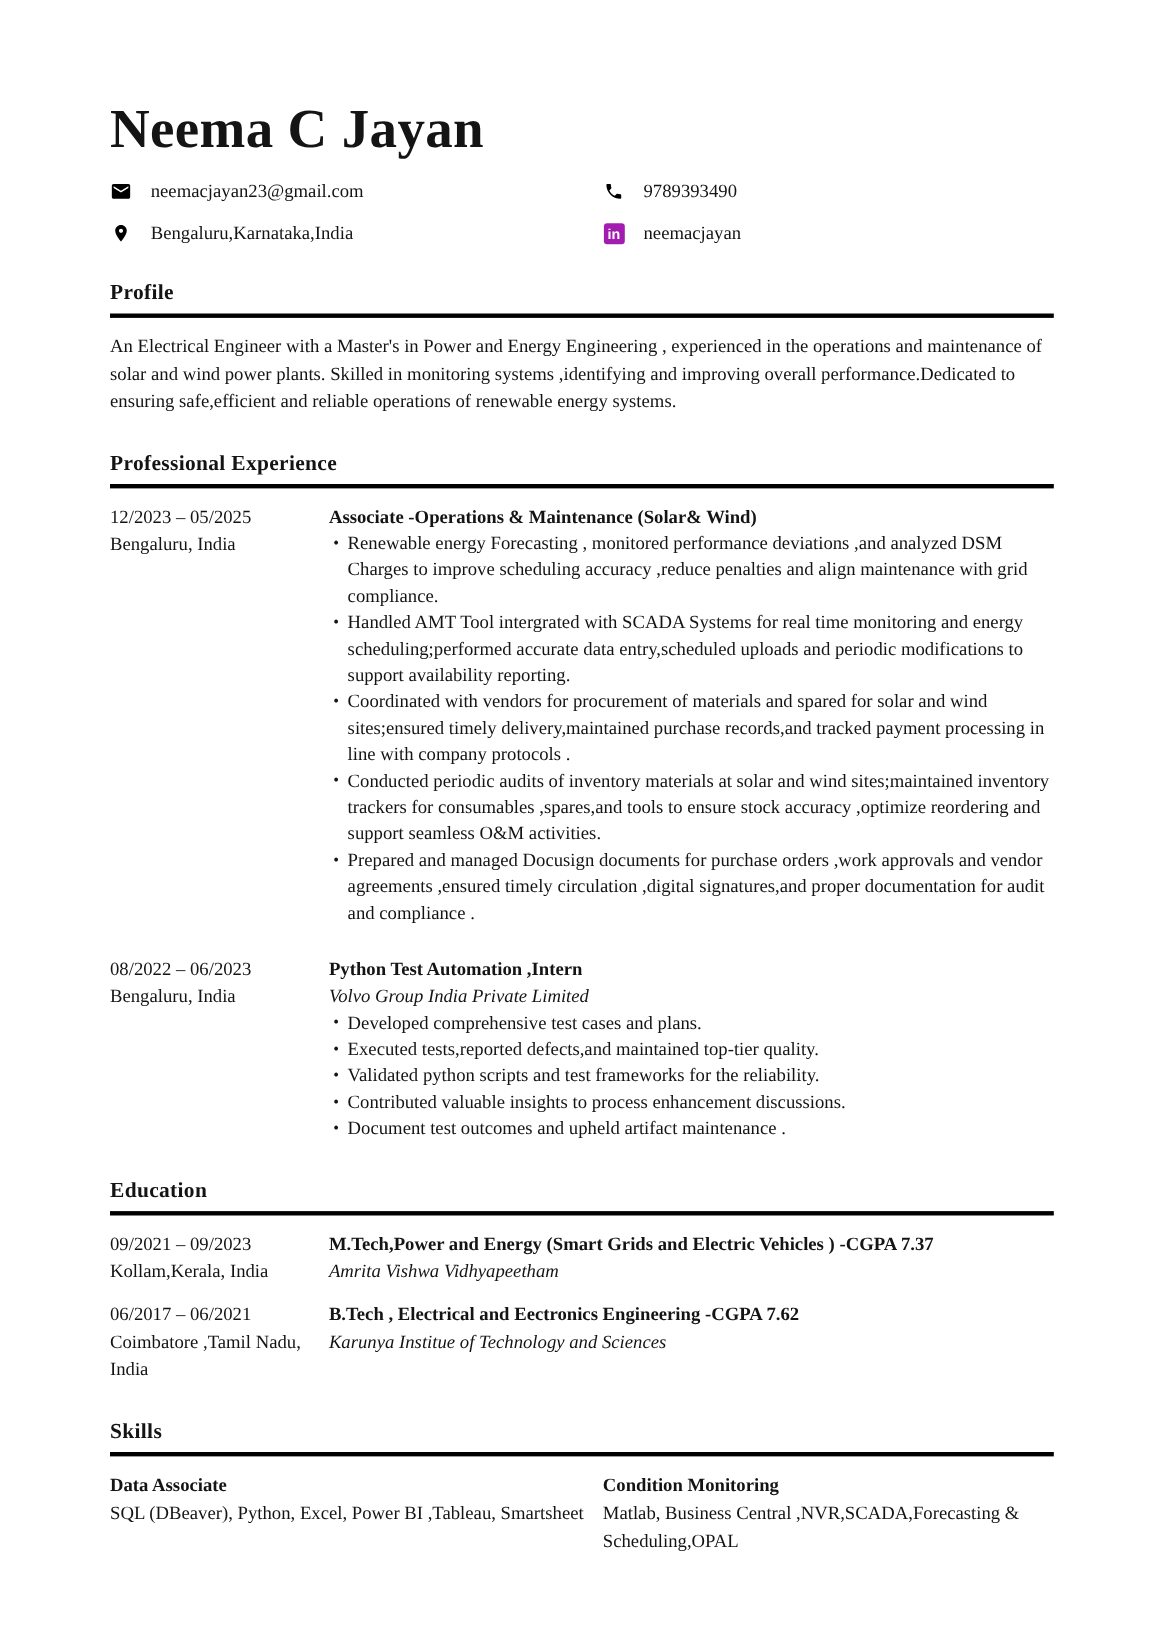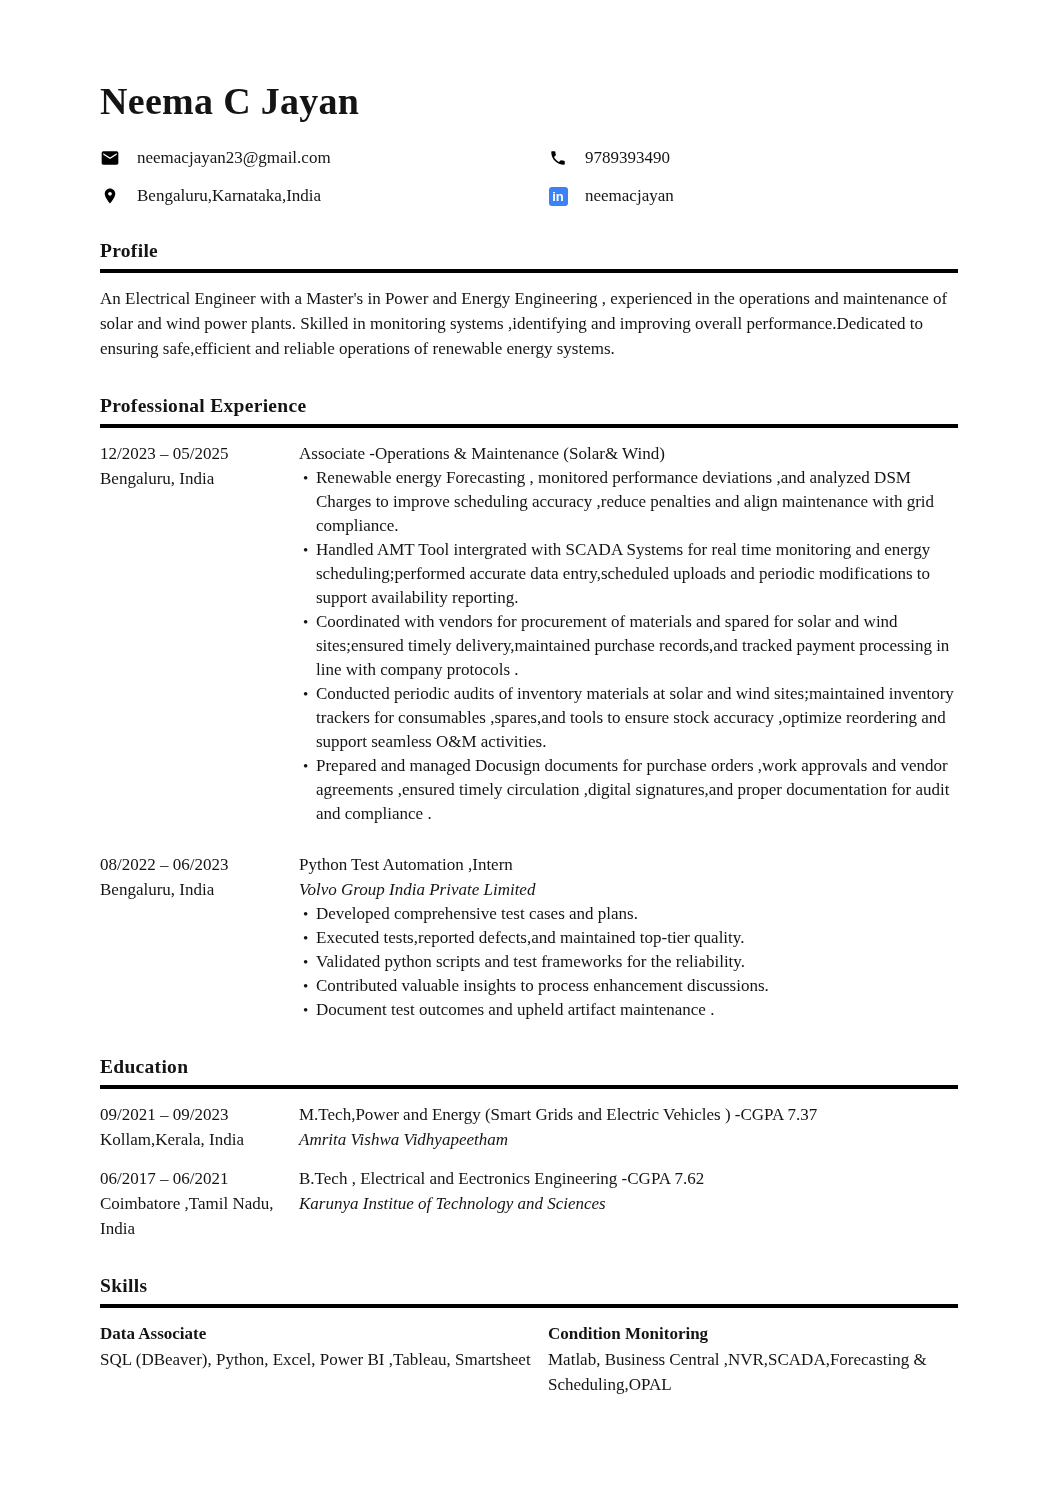--- a/index.html
+++ b/index.html
@@ -13,24 +13,24 @@
   }
   .page {
     box-sizing: border-box;
     width: 1058px;
     height: 1497px;
     padding: 78px 100px 0 100px;
   }
 
   
   .name {
-    font-size: 38px;
+    font-size: 50px;
     font-weight: bold;
     line-height: 46px;
-    margin: 0 0 24px 0;
+    margin: 16px 0 24px 0;
     letter-spacing: 0.3px;
   }
   .contact-grid {
     display: grid;
     grid-template-columns: 448px 1fr;
     row-gap: 18px;
   }
   .contact-item {
     display: flex;
     align-items: center;
@@ -43,21 +43,21 @@
     height: 20px;
     display: inline-flex;
     align-items: center;
     justify-content: center;
     flex: 0 0 20px;
   }
   .icon svg { display: block; }
   .li-badge {
     width: 19px;
     height: 19px;
-    background: #3b82f6;
+    background: #a21caf;
     border-radius: 3px;
     color: #fff;
     font-family: "Liberation Sans", sans-serif;
     font-size: 13px;
     font-weight: bold;
     display: flex;
     align-items: center;
     justify-content: center;
     line-height: 1;
   }
@@ -90,21 +90,21 @@
     margin-bottom: 26px;
   }
   .entry:last-child { margin-bottom: 0; }
   .entry-left {
     font-size: 17px;
     line-height: 25px;
     padding-right: 14px;
   }
   .entry-title {
     font-size: 17px;
-    font-weight: normal;
+    font-weight: bold;
     line-height: 25px;
   }
   .entry-company {
     font-style: italic;
     font-size: 17px;
     line-height: 25px;
   }
   .bullets {
     list-style: none;
     margin: 0;

